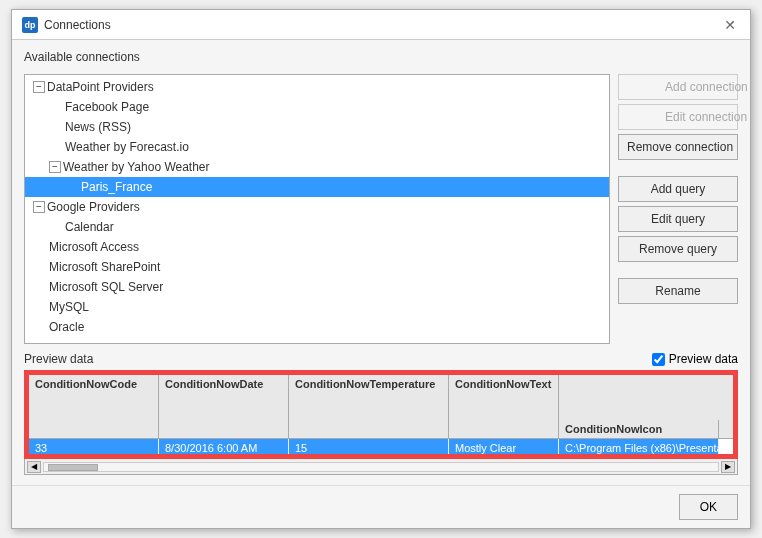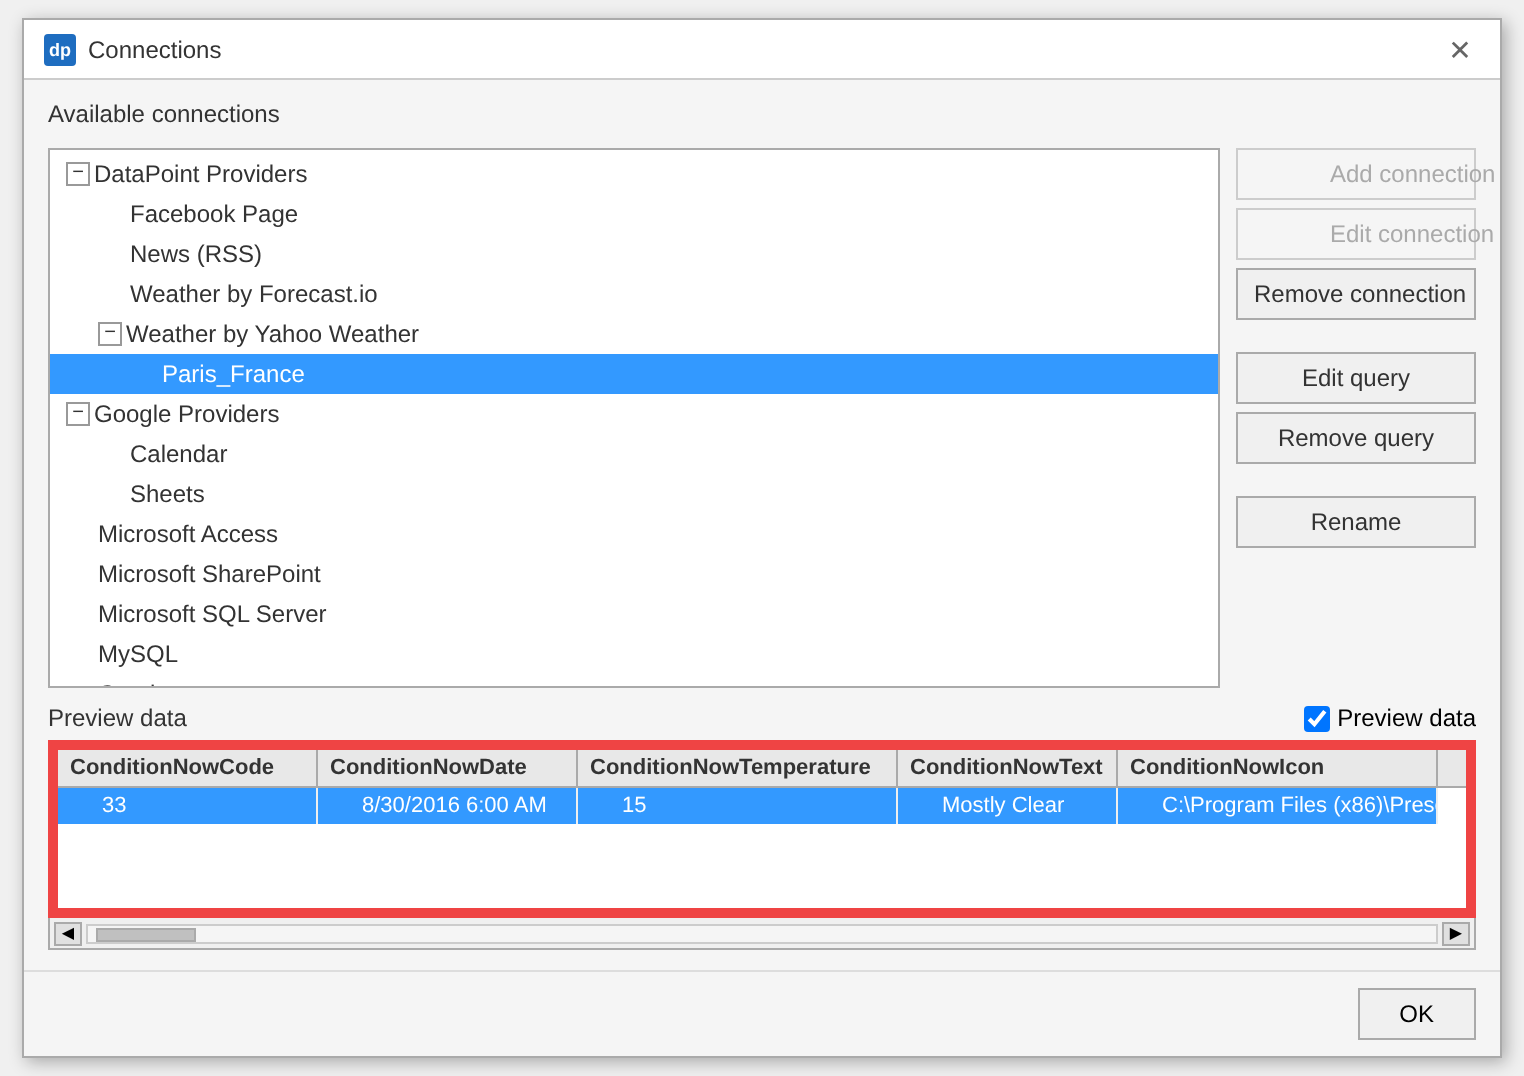--- a/index.html
+++ b/index.html
@@ -182,21 +182,21 @@
     }
     .table-row {
       display: flex;
       font-size: 11px;
     }
     .table-row.row-selected .td {
       background: #3399ff;
       color: white;
     }
     .td {
-      padding: 3px 22px;
+      padding: 3px 6px;
       border-right: 1px solid #eee;
       white-space: nowrap;
       overflow: hidden;
       flex-shrink: 0;
     }
     .bottom-scrollbar {
       height: 16px;
       background: #f0f0f0;
       border: 1px solid #aaa;
       border-top: none;
@@ -305,25 +305,20 @@
             <span style="display: inline-block; width: 4px;"></span>
             <span style="display: inline-block; width: 12px; height: 12px; border: 1px solid rgb(153, 153, 153); text-align: center; line-height: 10px; font-size: 10px; margin-right: 2px; vertical-align: middle;">−</span>
             <span>Google Providers</span>
           </div>
           <div class="tree-item">
             <span style="display: inline-block; width: 20px;"></span>
             <span style="display: inline-block; width: 14px; margin-right: 2px;"></span>
             <span>Calendar</span>
           </div>
           <div class="tree-item">
-            <span style="display: inline-block; width: 20px;"></span>
-            <span style="display: inline-block; width: 14px; margin-right: 2px;"></span>
-            <span>Sheets</span>
-          </div>
-          <div class="tree-item">
             <span style="display: inline-block; width: 4px;"></span>
             <span style="display: inline-block; width: 14px; margin-right: 2px;"></span>
             <span>Microsoft Access</span>
           </div>
           <div class="tree-item">
             <span style="display: inline-block; width: 4px;"></span>
             <span style="display: inline-block; width: 14px; margin-right: 2px;"></span>
             <span>Microsoft SharePoint</span>
           </div>
           <div class="tree-item">
@@ -341,20 +336,21 @@
             <span style="display: inline-block; width: 14px; margin-right: 2px;"></span>
             <span>Oracle</span>
           </div>
         </div>
 
       <div class="right-buttons">
         <button class="btn disabled">Add connection</button>
         <button class="btn disabled">Edit connection</button>
         <button class="btn">Remove connection</button>
         <div class="btn-spacer"></div>
+        <button class="btn">Add query</button>
         <button class="btn">Edit query</button>
         <button class="btn">Remove query</button>
         <div class="btn-spacer"></div>
         <button class="btn">Rename</button>
       </div>
     </div>
 
     <div class="preview-section">
       <div class="preview-header">
         <span class="preview-label">Preview data</span>
@@ -362,21 +358,21 @@
           <input type="checkbox" id="preview-cb" checked="" style="">
           <label for="preview-cb">Preview data</label>
         </div>
       </div>
       <div class="table-container">
         <div class="table-header" id="table-header">
         <div class="th" style="width: 130px;">ConditionNowCode</div>
             <div class="th" style="width: 130px;">ConditionNowDate</div>
             <div class="th" style="width: 160px;">ConditionNowTemperature</div>
             <div class="th" style="width: 110px;">ConditionNowText</div>
-            <div class="th" style="width: 160px;">ConditionNowIcon</div>
+            <div class="th" style="width: 160px; margin-top: 45px;">ConditionNowIcon</div>
           </div>
         <div class="table-body" id="table-body">
         <div class="table-row row-selected">
               <div class="td" style="width: 130px;">33</div>
               <div class="td" style="width: 130px;">8/30/2016 6:00 AM</div>
               <div class="td" style="width: 160px;">15</div>
               <div class="td" style="width: 110px;">Mostly Clear</div>
               <div class="td" style="width: 160px;">C:\Program Files (x86)\Presentat</div>
             </div>
           </div>

